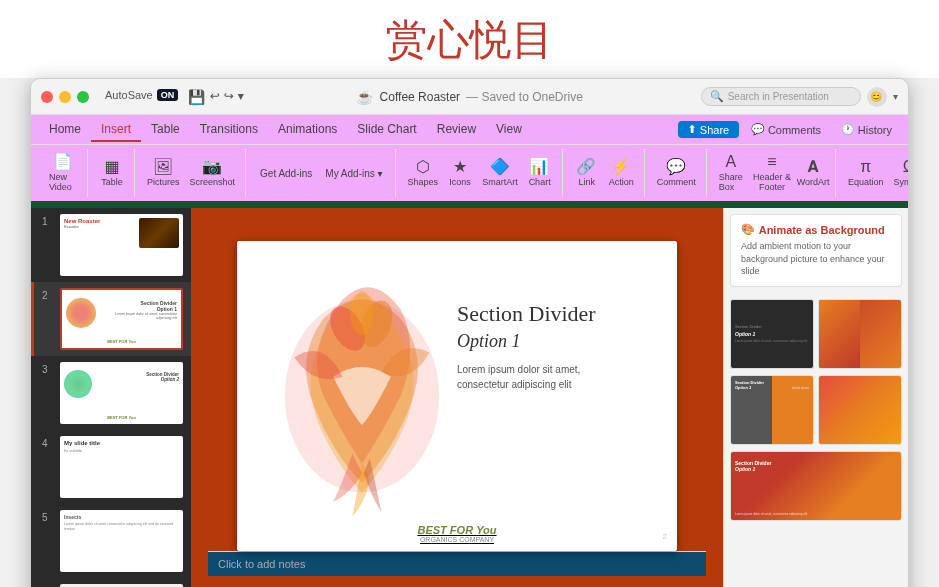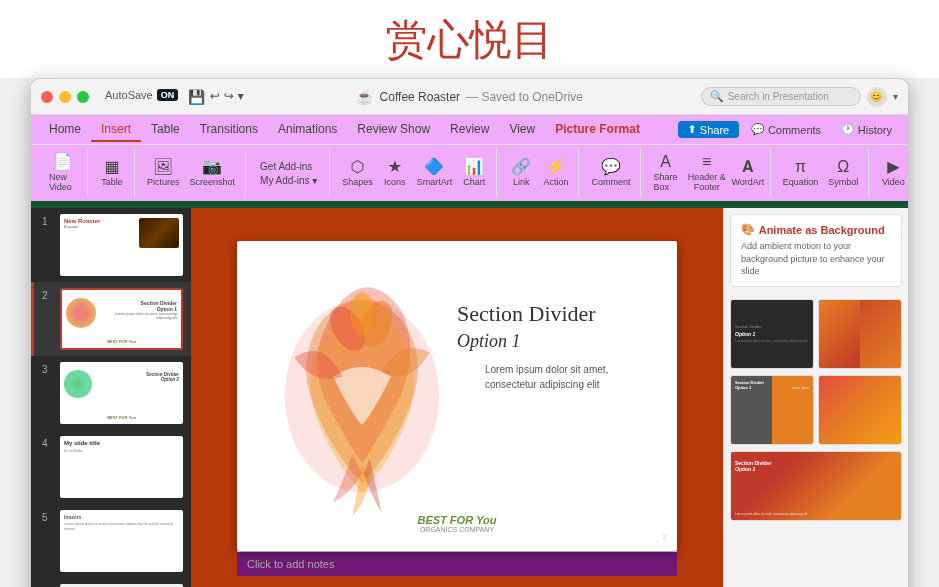--- a/index.html
+++ b/index.html
@@ -201,21 +201,21 @@
     }
     .ribbon-btn .btn-icon {
       font-size: 16px;
       line-height: 1;
     }
     .ribbon-btn-large {
       min-width: 36px;
     }
     .small-btns {
       display: flex;
-      flex-direction: column;
+      flex-direction: row;
       gap: 1px;
     }
     .small-btn {
       font-size: 10px;
       padding: 1px 6px;
       border-radius: 2px;
       cursor: pointer;
       color: #444;
       white-space: nowrap;
     }
@@ -358,28 +358,28 @@
       font-size: 18px;
       font-style: italic;
       color: #333;
       font-family: Georgia, serif;
       margin-bottom: 10px;
     }
     .canvas-body {
       font-size: 10px;
       color: #555;
       line-height: 1.5;
-      margin-left: 28px;
     }
     .canvas-footer {
       position: absolute;
-      bottom: 18px;
+      bottom: 8px;
       left: 50%;
       transform: translateX(-50%);
       text-align: center;
+      text-decoration: underline;
     }
     .canvas-footer-main {
       font-size: 11px;
       font-weight: 700;
       color: #6b8c3a;
       white-space: nowrap;
     }
     .canvas-footer-main span {
       font-style: italic;
     }
@@ -389,23 +389,23 @@
       text-align: center;
     }
     .canvas-corner {
       position: absolute;
       bottom: 10px;
       right: 10px;
       font-size: 8px;
       color: #ccc;
     }
     .notes-bar {
-      background: #701a75;
+      background: #0c4a6e;
       border-top: 1px solid #ddd;
-      width: 440px;
+      width: 498px;
       padding: 6px 10px;
       font-size: 11px;
       color: #aaa;
     }
 
     
     .design-panel {
       width: 185px;
       background: #f3f3f3;
       border-left: 1px solid #e0e0e0;
@@ -519,24 +519,23 @@
     </div>
   </div>
 
   <div class="ribbon">
     <div class="ribbon-tabs">
       <div class="ribbon-tab">Home</div>
       <div class="ribbon-tab active">Insert</div>
       <div class="ribbon-tab">Table</div>
       <div class="ribbon-tab">Transitions</div>
       <div class="ribbon-tab">Animations</div>
-      <div class="ribbon-tab">Review Show</div>
+      <div class="ribbon-tab">Slide Chart</div>
       <div class="ribbon-tab">Review</div>
       <div class="ribbon-tab">View</div>
-      <div class="ribbon-tab active-picture" style="color:#c0392b;font-weight:600;">Picture Format</div>
       <div class="ribbon-tab-right" style="margin-left:auto;display:flex;align-items:center;gap:4px;">
         <div class="share-btn">
           <span>⬆</span>
           <span>Share</span>
         </div>
         <div class="comments-btn">
           <span>💬</span>
           <span>Comments</span>
         </div>
         <div class="history-btn">

